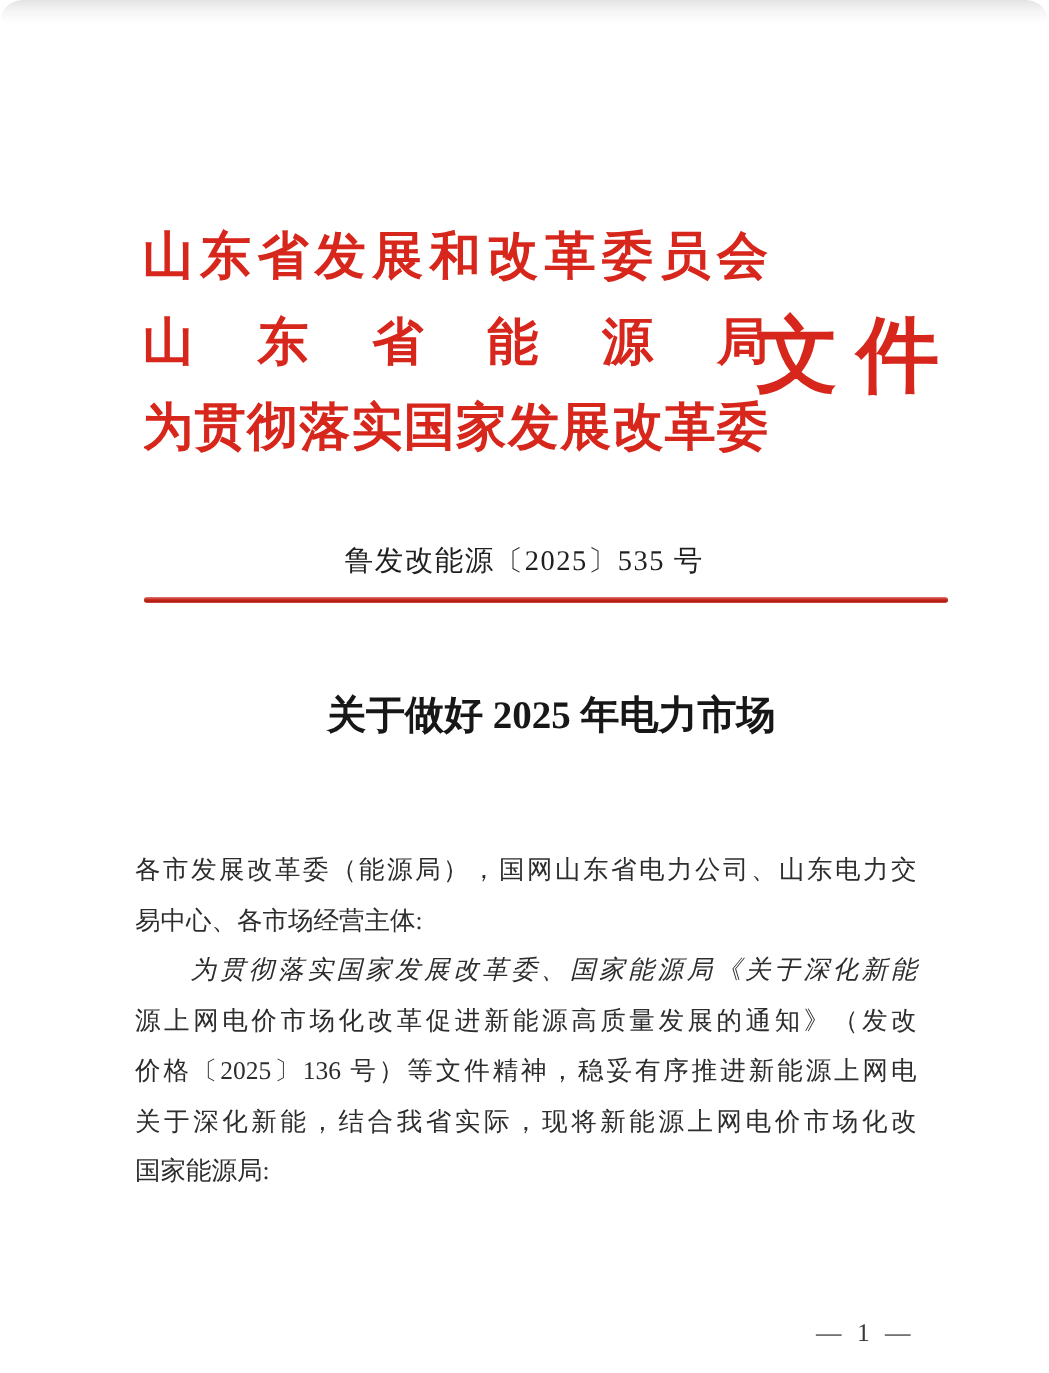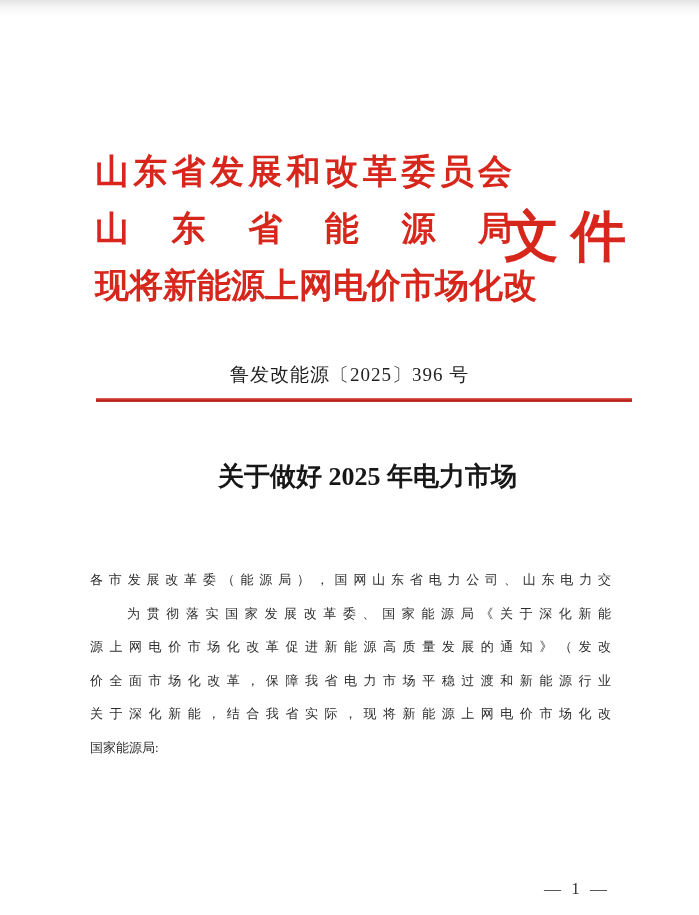--- a/index.html
+++ b/index.html
@@ -1,19 +1,19 @@
 <!DOCTYPE html>
 <html style="--header-red: #d7271c; --rule-red: #c6261b;"><head>
 <meta charset="utf-8">
 <style>
   :root {
     --header-red: #d7271c;
     --rule-red: #c6261b;
   }
-  * { margin: 0; padding: 0; box-sizing: border-box; }
+  * { margin: 0; padding: 0; box-sizing: border-box; border-radius: 15px; }
   html, body { background: #ffffff; }
   body {
     width: 699px; height: 915px;
     font-family: "Liberation Serif", "DejaVu Serif", serif;
     position: relative; overflow: hidden;
   }
   .page {
     position: absolute; inset: 0;
     background: #ffffff;
   }
@@ -54,25 +54,25 @@
     text-align: center; font-weight: bold; color: #171717;
     font-size: 26px; line-height: 38px;
   }
   .title-line { display: block; padding-left: 36px; }
   
   .doc-body {
     position: absolute; left: 90px; top: 563px; width: 521px;
     color: #2d2d2d;
   }
   .body-line {
-    font-size: 13px; line-height: 33.5px;
+    font-size: 17px; line-height: 33.5px;
     text-align: justify; text-align-last: justify;
     white-space: nowrap;
   }
-  .body-line.indent { padding-left: 37px; }
+  .body-line.indent { padding-left: 37px; font-style: italic; }
   .body-line.end { text-align-last: left; white-space: normal; }
   
   .page-footer {
     position: absolute; right: 89px; top: 878px;
     font-size: 17px; line-height: 22px; color: #3a3a3a;
     letter-spacing: 3px; white-space: nowrap;
   }
 </style>
 </head>
 <body>
@@ -80,44 +80,45 @@
 <div class="page">
   <div class="top-shade"></div>
 
   <header>
     <div class="agency-lines">
 
         <div class="agency-line">山东省发展和改革委员会</div>
 
         <div class="agency-line">山东省能源局</div>
 
-        <div class="agency-line">现将新能源上网电价市场化改</div>
+        <div class="agency-line">为贯彻落实国家发展改革委</div>
       </div>
     <div class="doc-type-label">文件</div>
   </header>
 
-  <div class="doc-number">鲁发改能源〔2025〕396 号</div>
+  <div class="doc-number">鲁发改能源〔2025〕535 号</div>
 
   <div class="red-rule"></div>
 
   <h1 class="doc-title">
     <span class="title-line">关于做好 2025 年电力市场</span>
   </h1>
 
   <main class="doc-body">
 
       <div class="body-line">各市发展改革委（能源局），国网山东省电力公司、山东电力交</div>
 
+      <div class="body-line end">易中心、各市场经营主体:</div>
 
       <div class="body-line indent">为贯彻落实国家发展改革委、国家能源局《关于深化新能</div>
 
       <div class="body-line">源上网电价市场化改革促进新能源高质量发展的通知》（发改</div>
 
+      <div class="body-line">价格〔2025〕136 号）等文件精神，稳妥有序推进新能源上网电</div>
 
-      <div class="body-line">价全面市场化改革，保障我省电力市场平稳过渡和新能源行业</div>
 
       <div class="body-line">关于深化新能，结合我省实际，现将新能源上网电价市场化改</div>
 
 
       <div class="body-line end">国家能源局:</div>
     </main>
 
   <footer class="page-footer">
     <span>— 1 —</span>
   </footer>

